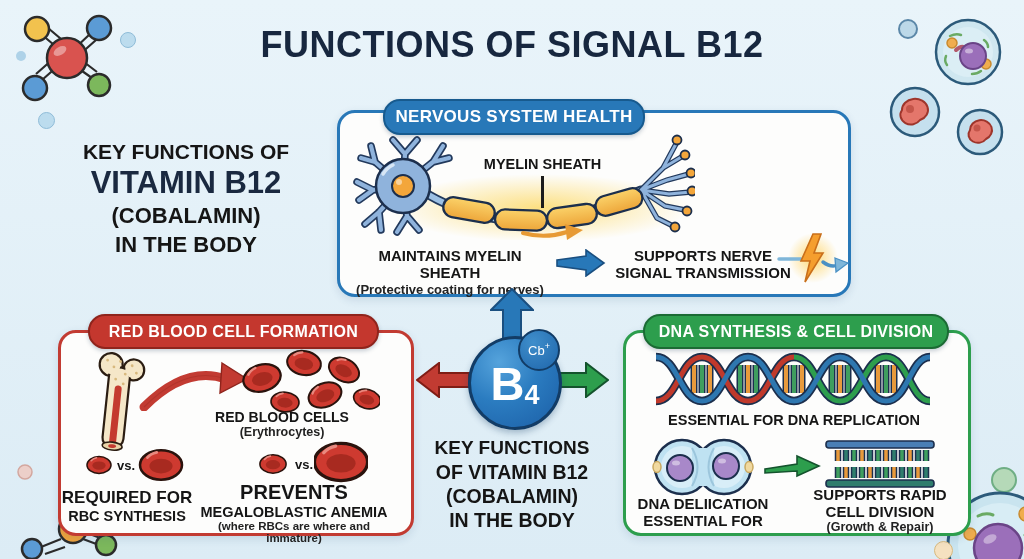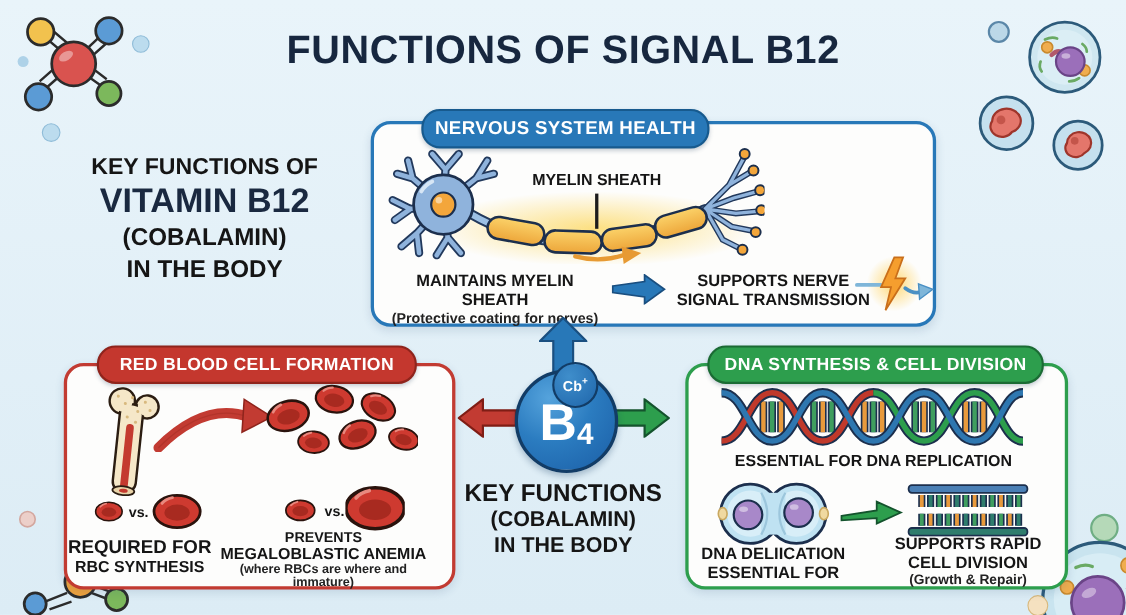--- a/index.html
+++ b/index.html
@@ -17,24 +17,24 @@
   .t600{font-weight:600;color:#222;}
   .navy{color:#1a2940;}
   .dot{position:absolute;border-radius:50%;}
   #title{left:0;top:24px;width:1024px;font-size:36px;font-weight:800;
          letter-spacing:.5px;color:#17273f;}
   #b12-circle{left:468px;top:336px;width:88px;height:88px;border-radius:50%;
         background:radial-gradient(circle at 32% 26%, #55a3dc 0%, #2b7cc0 45%, #1b5ea6 100%);
         border:3px solid #123c66;display:flex;align-items:center;justify-content:center;
         color:#fff;font-weight:800;font-size:47px;box-shadow:0 3px 6px rgba(20,60,100,.3);}
   #b12-circle .num{font-size:27px;align-self:flex-end;margin-bottom:16px;}
-  #b12-badge{left:502px;top:329px;width:38px;height:38px;border-radius:50%;
+  #b12-badge{left:518px;top:329px;width:38px;height:38px;border-radius:50%;
         background:radial-gradient(circle at 35% 30%, #3f8ecb, #1f66ab);
         border:2.5px solid #123c66;display:flex;align-items:center;justify-content:center;
-        color:#fff;font-weight:700;font-size:13px;}
+        color:#fff;font-weight:400;font-size:13px;}
   #b12-badge sup{font-size:9px;margin-top:-8px;}
   .line-v{position:absolute;width:2.5px;background:#1c1c1c;}
 </style>
 </head>
 <body>
 
 <div id="stage">
 
   <svg width="0" height="0" style="position:absolute">
     <defs>
@@ -228,20 +228,24 @@
   </svg>
 
   <svg class="abs" style="left:228px;top:344px" width="152" height="70" viewBox="0 0 152 70">
     <use href="#rbc-sym" transform="translate(34 34) rotate(-15) scale(.95)"></use>
     <use href="#rbc-sym" transform="translate(76 19) rotate(10) scale(.85)"></use>
     <use href="#rbc-sym" transform="translate(116 26) rotate(28) scale(.8)"></use>
     <use href="#rbc-sym" transform="translate(97 51) rotate(-22) scale(.85)"></use>
     <use href="#rbc-sym" transform="translate(139 55) rotate(15) scale(.68)"></use>
     <use href="#rbc-sym" transform="translate(57 58) rotate(5) scale(.7)"></use>
   </svg>
+  <div class="abs ctr" style="left:196px;top:409px;width:172px;">
+    <div class="t800" style="font-size:14px;">RED BLOOD CELLS</div>
+    <div class="t600" style="font-size:12.5px;">(Erythrocytes)</div>
+  </div>
 
   <svg class="abs" style="left:82px;top:449px" width="34" height="32" viewBox="-22 -16 44 32">
       <use href="#rbc-sym" transform="scale(.78)"></use>
     </svg>
   <div class="abs t800" style="left:117px;top:458px;font-size:13px;">vs.</div>
   <svg class="abs" style="left:138px;top:443px" width="46" height="44" viewBox="-23 -17 46 34">
       <use href="#rbc-sym" transform="scale(1.05)"></use>
     </svg>
   <div class="abs ctr" style="left:56px;top:488px;width:142px;">
     <div class="t800" style="font-size:17px;">REQUIRED FOR</div>
@@ -249,21 +253,21 @@
   </div>
 
   <svg class="abs" style="left:255px;top:447px" width="36" height="34" viewBox="-22 -16 44 32">
       <use href="#rbc-sym" transform="scale(.8)"></use>
     </svg>
   <div class="abs t800" style="left:295px;top:457px;font-size:13px;">vs.</div>
   <svg class="abs" style="left:314px;top:436px" width="54" height="52" viewBox="-24 -18 48 36">
       <use href="#rbc-sym" transform="scale(1.18)"></use>
     </svg>
   <div class="abs ctr" style="left:190px;top:481px;width:208px;">
-    <div class="t800" style="font-size:13px;text-align:center;">PREVENTS</div>
+    <div class="t800" style="font-size:20px;text-align:center;">PREVENTS</div>
     <div class="t800" style="font-size:14.5px;">MEGALOBLASTIC ANEMIA</div>
     <div class="t600" style="font-size:11.5px;">(where RBCs are where and immature)</div>
   </div>
 
   <div class="panel" style="left:623px;top:330px;width:342px;height:200px;border:3px solid #2d9e4d;"></div>
   <div class="pill" style="left:643px;top:314px;width:302px;height:31px;font-size:16px;background:#2d9e4d;border:2.5px solid #1b6b34;">DNA SYNTHESIS &amp; CELL DIVISION</div>
 
   <svg class="abs" style="left:650px;top:348px" width="284" height="62" viewBox="0 0 284 62">
     <path d="M44 17V45 M60 17V45 M98 17V45 M136 17V45 M152 17V45 M190 17V45 M228 17V45 M244 17V45 M52 17V45 M90 17V45 M106 17V45 M144 17V45 M182 17V45 M198 17V45 M236 17V45" stroke="#1c2f4d" stroke-width="7"></path>
     <path d="M44 17V45 M60 17V45 M98 17V45 M136 17V45 M152 17V45 M190 17V45 M228 17V45 M244 17V45" stroke="#e89a3c" stroke-width="4"></path>
@@ -329,18 +333,19 @@
   <div id="b12-circle" class="abs">
     <span>B</span>
       <span class="num">4</span>
   </div>
   <div id="b12-badge" class="abs">
     <span>Cb</span>
       <sup>+</sup>
   </div>
 
   <div class="abs ctr" style="left:402px;top:436px;width:220px;line-height:24px;">
-    <div class="t800" style="font-size:22px;">KEY FUNCTIONS</div>
+    <div class="t800" style="font-size:19px;">KEY FUNCTIONS</div>
+    <div class="t800" style="font-size:19.5px;">OF VITAMIN B12</div>
     <div class="t800" style="font-size:19.5px;">(COBALAMIN)</div>
     <div class="t800" style="font-size:19.5px;">IN THE BODY</div>
   </div>
 
 </div>
 
 </body></html>

